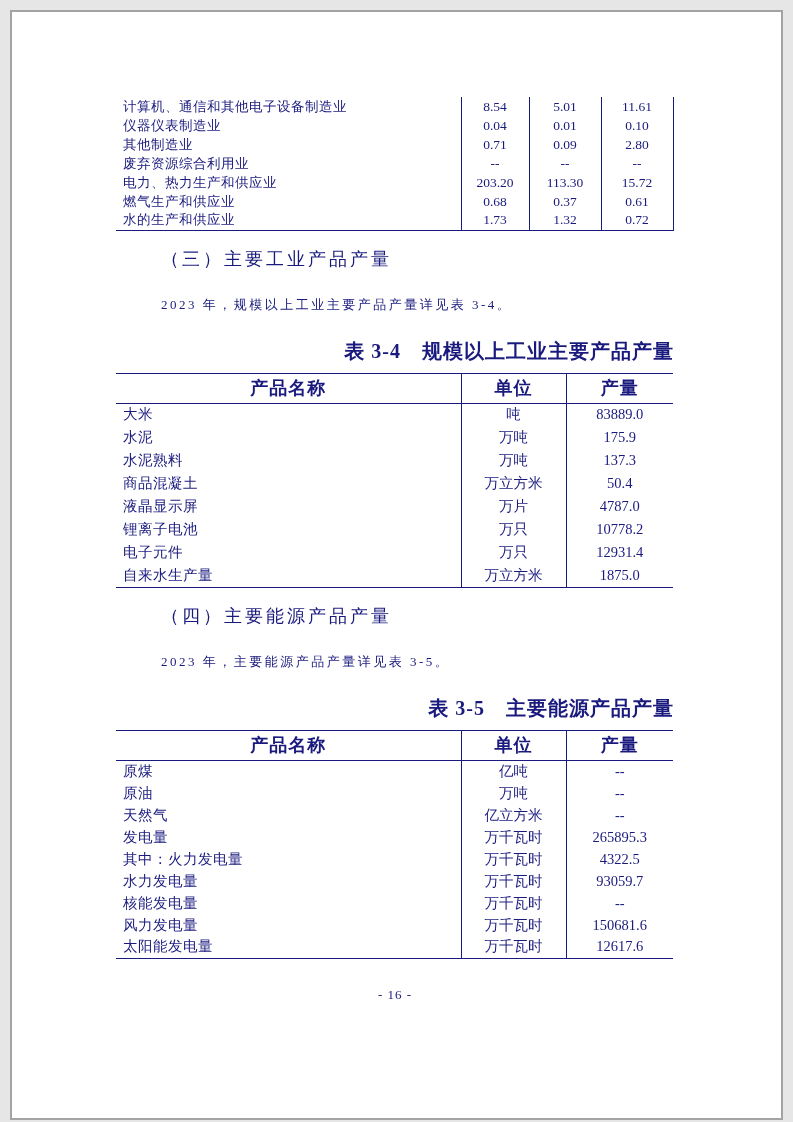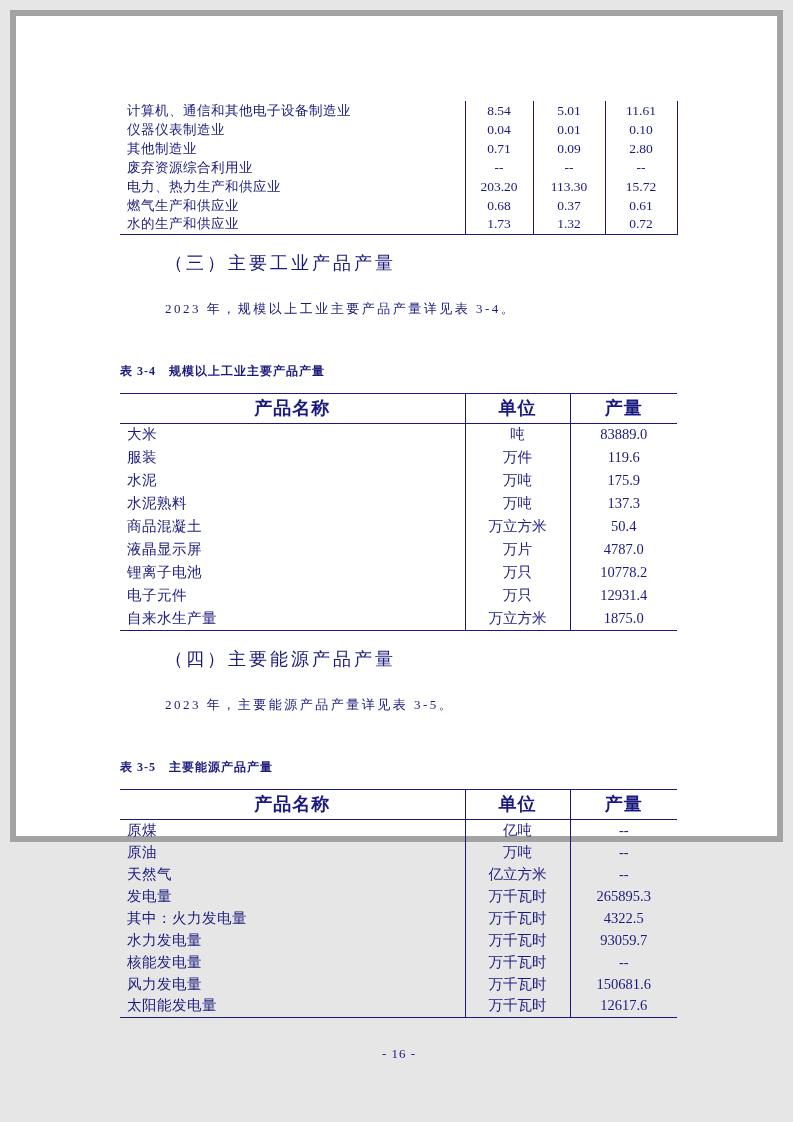--- a/index.html
+++ b/index.html
@@ -14,23 +14,23 @@
   }
   .canvas{
     position:relative;
     width:793px;height:1122px;
     margin:0 auto;
     background:var(--canvas-bg);
     overflow:hidden;
   }
   .page{
     position:absolute;left:10px;top:10px;
-    width:773px;height:832px;
+    width:773px;height:1110px;
     background:var(--page-bg);
-    border:6px solid #a3a3a3;
+    border:2px solid #a3a3a3;
   }
   .content{
     position:relative;
     margin-left:104px;
     width:558px;
     padding-top:85px;
     color:var(--ink);
   }
 
   
@@ -98,23 +98,23 @@
     font-weight:normal;
   }
   .sec-para{
     margin-top:22px;
     text-indent:45px;
     font-size:13px;
     line-height:24px;
     letter-spacing:2.5px;
   }
   .tbl-caption{
-    margin-top:40px;
-    text-align:left;
-    font-size:12px;
+    margin-top:24px;
+    text-align:right;
+    font-size:20px;
     line-height:20px;
     font-weight:bold;
     letter-spacing:1px;
   }
   .page-number{
     margin-top:28px;
     text-align:center;
     font-size:13px;
     color:var(--ink);
     letter-spacing:1px;
@@ -206,25 +206,20 @@
           </tr>
         </thead>
         <tbody>
 
             <tr>
               <td class="name ind0">大米</td>
               <td class="unit b-l b-r">吨</td>
               <td class="num">83889.0</td>
             </tr>
 
-            <tr>
-              <td class="name ind0">服装</td>
-              <td class="unit b-l b-r">万件</td>
-              <td class="num">119.6</td>
-            </tr>
 
             <tr>
               <td class="name ind0">水泥</td>
               <td class="unit b-l b-r">万吨</td>
               <td class="num">175.9</td>
             </tr>
 
             <tr>
               <td class="name ind0">水泥熟料</td>
               <td class="unit b-l b-r">万吨</td>

